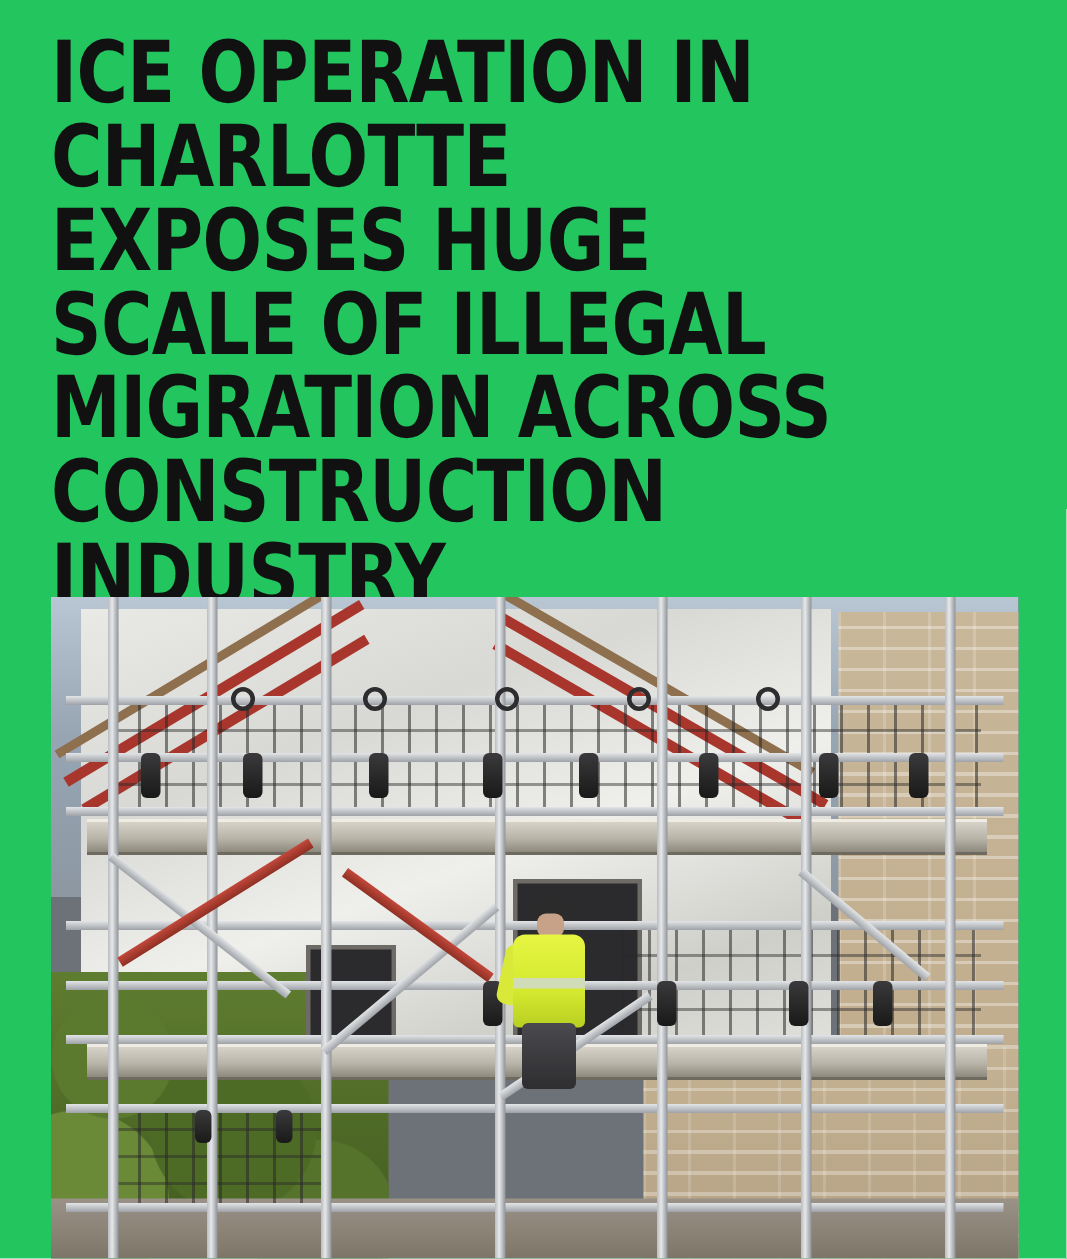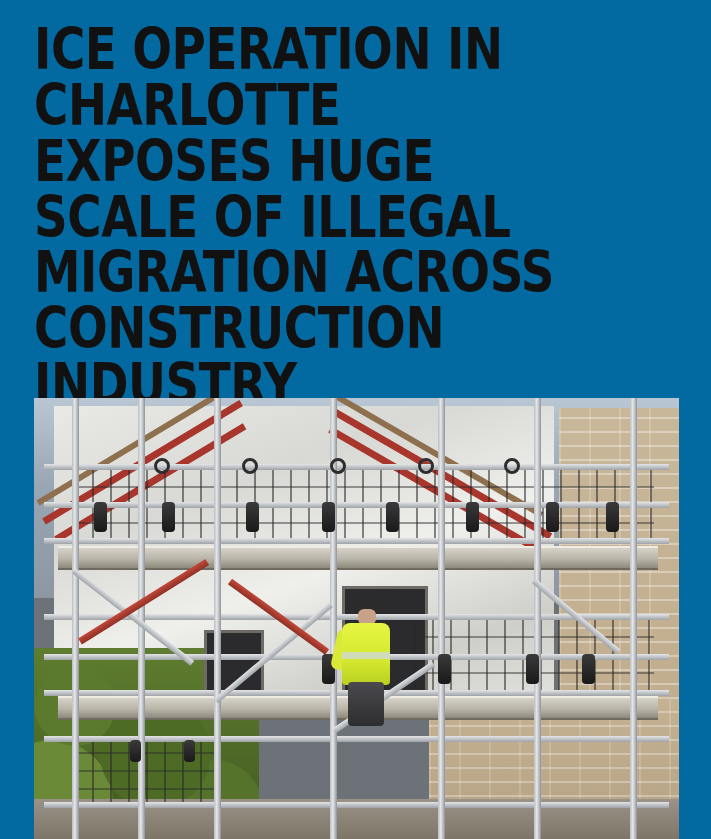--- a/index.html
+++ b/index.html
@@ -7,21 +7,21 @@
     width: 711px;
     height: 839px;
     background: #ffffff;
     font-family: "Liberation Sans", sans-serif;
     overflow: hidden;
   }
   .page {
     position: relative;
     width: 711px;
     height: 839px;
-    background: #0369a1;
+    background: #22c55e;
   }
   .headline {
     position: absolute;
     left: 34px;
     top: 22px;
     width: 660px;
     font-family: "DejaVu Sans", sans-serif;
     font-weight: 700;
     font-size: 57px;
     line-height: 0.98;

